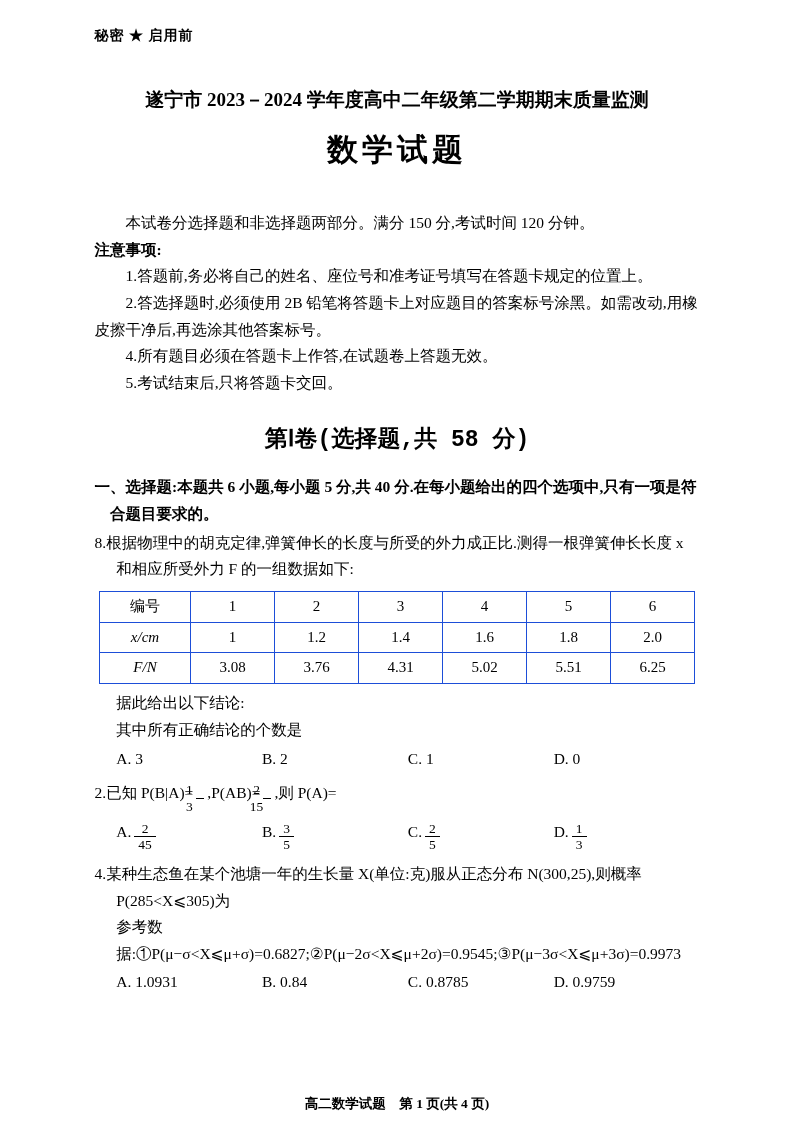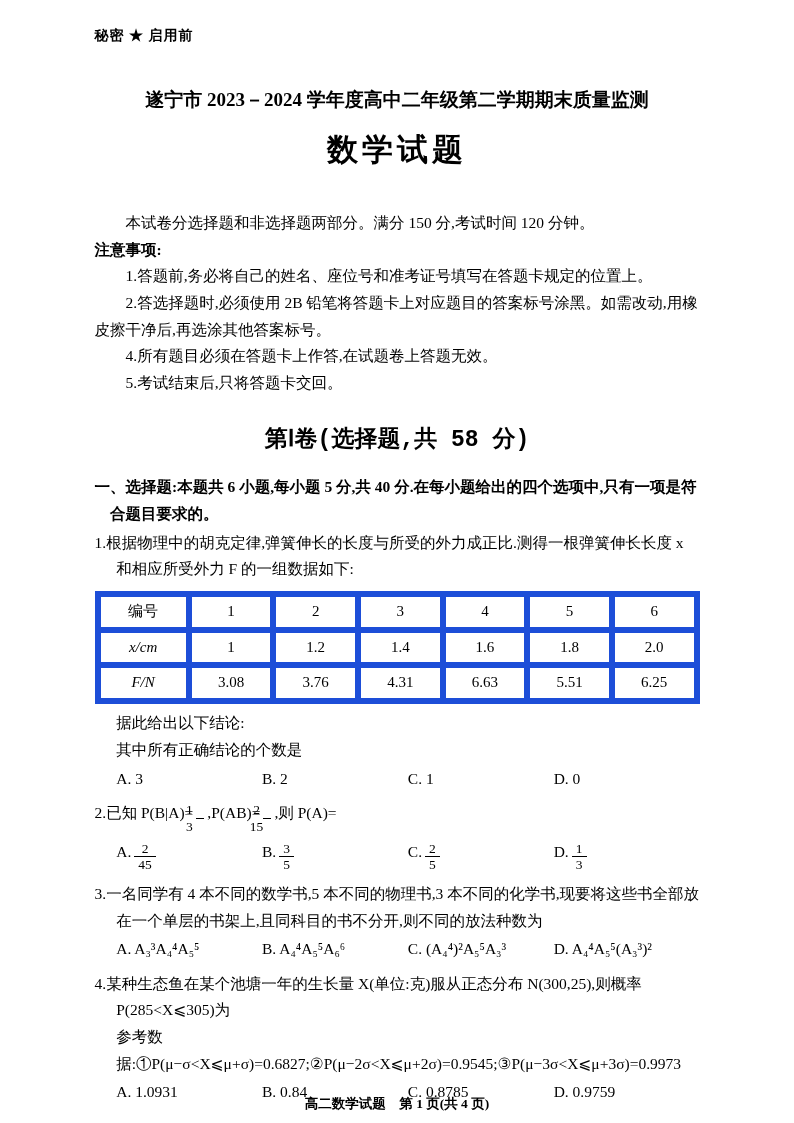--- a/index.html
+++ b/index.html
@@ -15,21 +15,21 @@
   .intro{text-indent:2em;margin:0;}
   .notes-heading{font-weight:bold;margin:0;}
   .note{text-indent:2em;margin:0;}
   .section-title{text-align:center;font-weight:bold;font-size:23px;margin:24px 0 14px 0;font-family:Liberation Mono, monospace;}
   .instruction{font-weight:bold;margin:0 0 2px 0;padding-left:1em;text-indent:-1em;}
   .q{margin:0;padding-left:1.4em;text-indent:-1.4em;}
   .sub{margin:0 0 0 1.4em;}
   .options{display:flex;margin:2px 0 2px 1.4em;}
   .options .opt{width:25%;}
   .qtable{border-collapse:collapse;margin:8px auto 6px auto;font-size:15px;}
-  .qtable td{border:6px solid #1d4ed8;text-align:center;padding:2px 0;height:25px;}
+  .qtable td{border:1px solid #1d4ed8;text-align:center;padding:2px 0;height:25px;}
   .qtable td.c0{width:90px;}
   .qtable td.cn{width:83px;}
   .frac{display:inline-block;vertical-align:-0.95em;text-align:center;line-height:1.15;font-size:13.5px;margin:0 3px;}
   .frac .fnum{display:block;border-bottom:1px solid #000;padding:0 4px;}
   .frac .fden{display:block;padding:0 4px;}
   .opts-frac{align-items:center;margin-top:4px;margin-bottom:4px;}
   .qblock{margin-bottom:8px;}
   .footer{position:absolute;left:0;bottom:8px;width:100%;text-align:center;font-size:13.5px;font-weight:bold;}
   .var{font-style:italic;}
 </style>
@@ -49,21 +49,21 @@
   <p class="note">1.答题前,务必将自己的姓名、座位号和准考证号填写在答题卡规定的位置上。</p>
   <p class="note">2.答选择题时,必须使用 2B 铅笔将答题卡上对应题目的答案标号涂黑。如需改动,用橡皮擦干净后,再选涂其他答案标号。</p>
   <p class="note">4.所有题目必须在答题卡上作答,在试题卷上答题无效。</p>
   <p class="note">5.考试结束后,只将答题卡交回。</p>
 
   <div class="section-title">第Ⅰ卷(选择题,共 58 分)</div>
 
   <p class="instruction">一、选择题:本题共 6 小题,每小题 5 分,共 40 分.在每小题给出的四个选项中,只有一项是符合题目要求的。</p>
 
   <div class="qblock">
-    <p class="q">1.根据物理中的胡克定律,弹簧伸长的长度与所受的外力成正比.测得一根弹簧伸长长度 x 和相应所受外力 F 的一组数据如下:</p>
+    <p class="q">8.根据物理中的胡克定律,弹簧伸长的长度与所受的外力成正比.测得一根弹簧伸长长度 x 和相应所受外力 F 的一组数据如下:</p>
     <table class="qtable">
       <tbody>
           <tr>
         <td class="c0">编号</td>
         <td class="cn">1</td>
         <td class="cn">2</td>
         <td class="cn">3</td>
         <td class="cn">4</td>
         <td class="cn">5</td>
         <td class="cn">6</td>
@@ -75,21 +75,21 @@
         <td class="cn">1.4</td>
         <td class="cn">1.6</td>
         <td class="cn">1.8</td>
         <td class="cn">2.0</td>
       </tr>
       <tr>
         <td class="c0 var">F/N</td>
         <td class="cn">3.08</td>
         <td class="cn">3.76</td>
         <td class="cn">4.31</td>
-        <td class="cn">6.63</td>
+        <td class="cn">5.02</td>
         <td class="cn">5.51</td>
         <td class="cn">6.25</td>
       </tr>
     </tbody>
       </table>
     <p class="sub">据此给出以下结论:</p>
     <p class="sub">其中所有正确结论的个数是</p>
     <div class="options">
       <span class="opt">A. 3</span>
       <span class="opt">B. 2</span>
@@ -103,29 +103,20 @@
       <span>2.已知 P(B|A)=</span><span class="frac"><span class="fnum">1</span><span class="fden">3</span></span><span>,P(AB)=</span><span class="frac"><span class="fnum">2</span><span class="fden">15</span></span><span>,则 P(A)=</span>
     </p>
     <div class="options opts-frac">
       <span class="opt"><span>A.</span><span class="frac"><span class="fnum">2</span><span class="fden">45</span></span></span>
       <span class="opt"><span>B.</span><span class="frac"><span class="fnum">3</span><span class="fden">5</span></span></span>
       <span class="opt"><span>C.</span><span class="frac"><span class="fnum">2</span><span class="fden">5</span></span></span>
       <span class="opt"><span>D.</span><span class="frac"><span class="fnum">1</span><span class="fden">3</span></span></span>
     </div>
   </div>
 
-  <div class="qblock">
-    <p class="q">3.一名同学有 4 本不同的数学书,5 本不同的物理书,3 本不同的化学书,现要将这些书全部放在一个单层的书架上,且同科目的书不分开,则不同的放法种数为</p>
-    <div class="options">
-      <span class="opt">A. A₃³A₄⁴A₅⁵</span>
-      <span class="opt">B. A₄⁴A₅⁵A₆⁶</span>
-      <span class="opt">C. (A₄⁴)²A₅⁵A₃³</span>
-      <span class="opt">D. A₄⁴A₅⁵(A₃³)²</span>
-    </div>
-  </div>
 
   <div class="qblock">
     <p class="q">4.某种生态鱼在某个池塘一年的生长量 X(单位:克)服从正态分布 N(300,25),则概率 P(285&lt;X⩽305)为</p>
     <p class="sub">参考数据:①P(μ−σ&lt;X⩽μ+σ)=0.6827;②P(μ−2σ&lt;X⩽μ+2σ)=0.9545;③P(μ−3σ&lt;X⩽μ+3σ)=0.9973</p>
     <div class="options">
       <span class="opt">A. 1.0931</span>
       <span class="opt">B. 0.84</span>
       <span class="opt">C. 0.8785</span>
       <span class="opt">D. 0.9759</span>
     </div>

